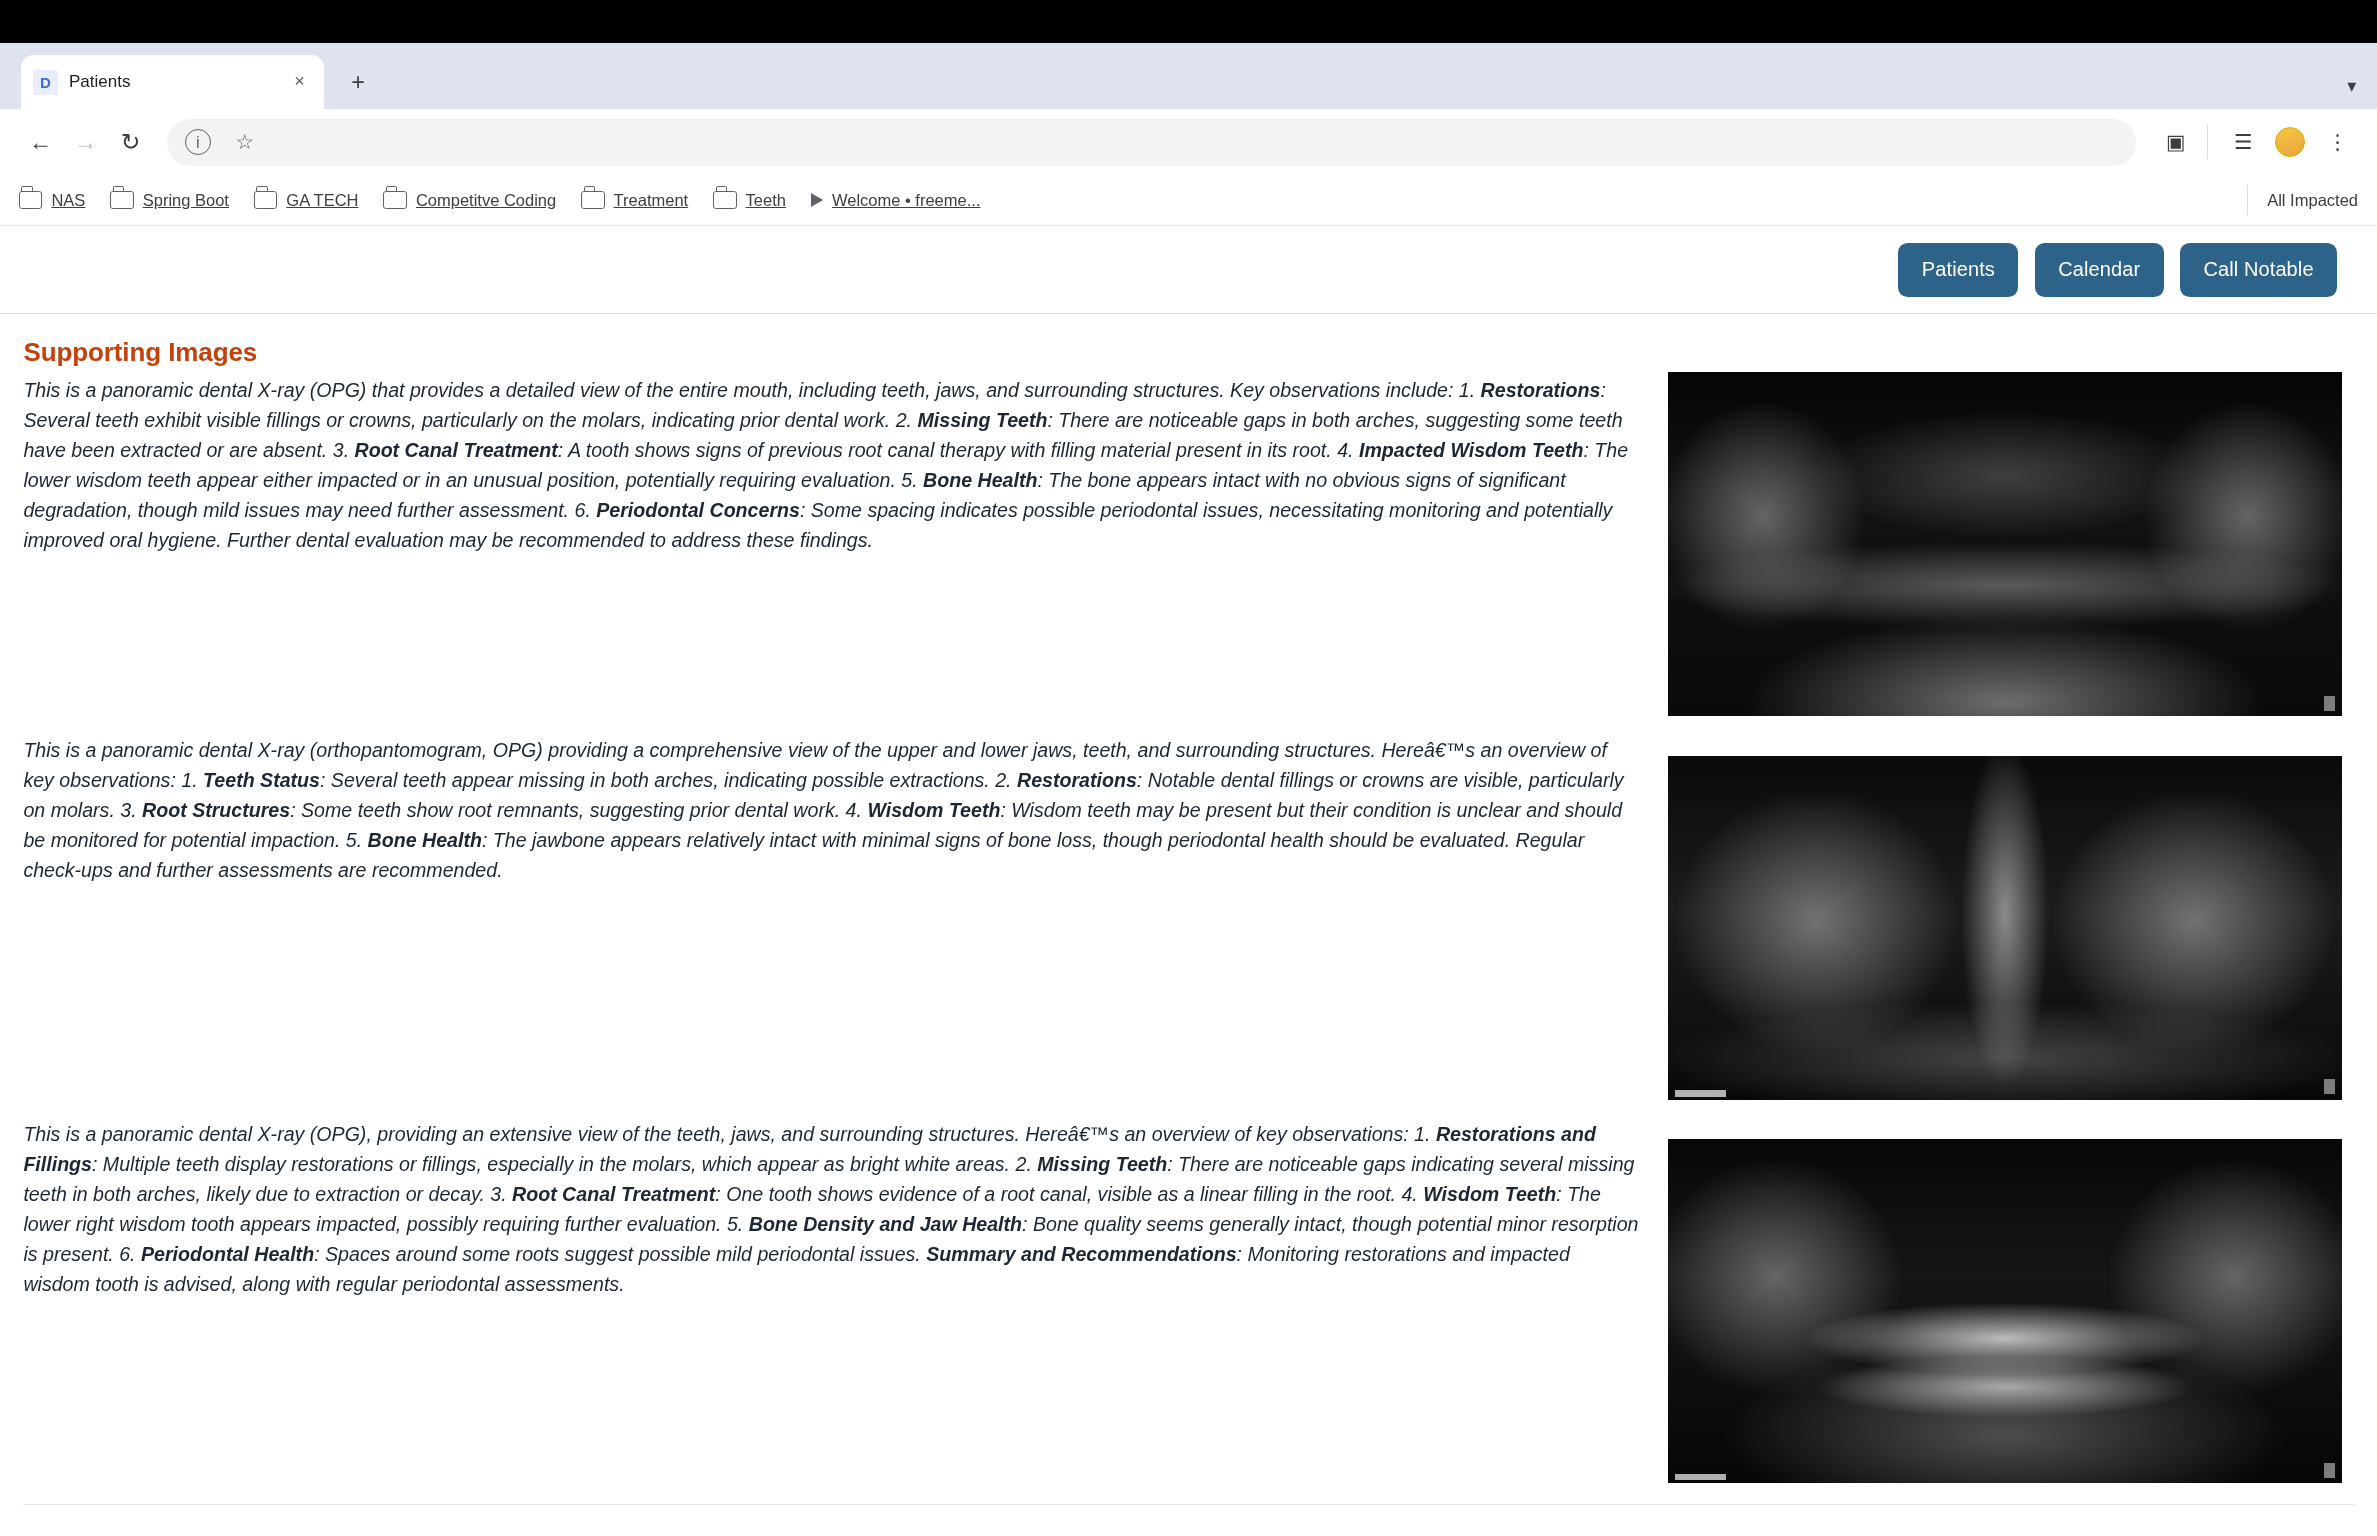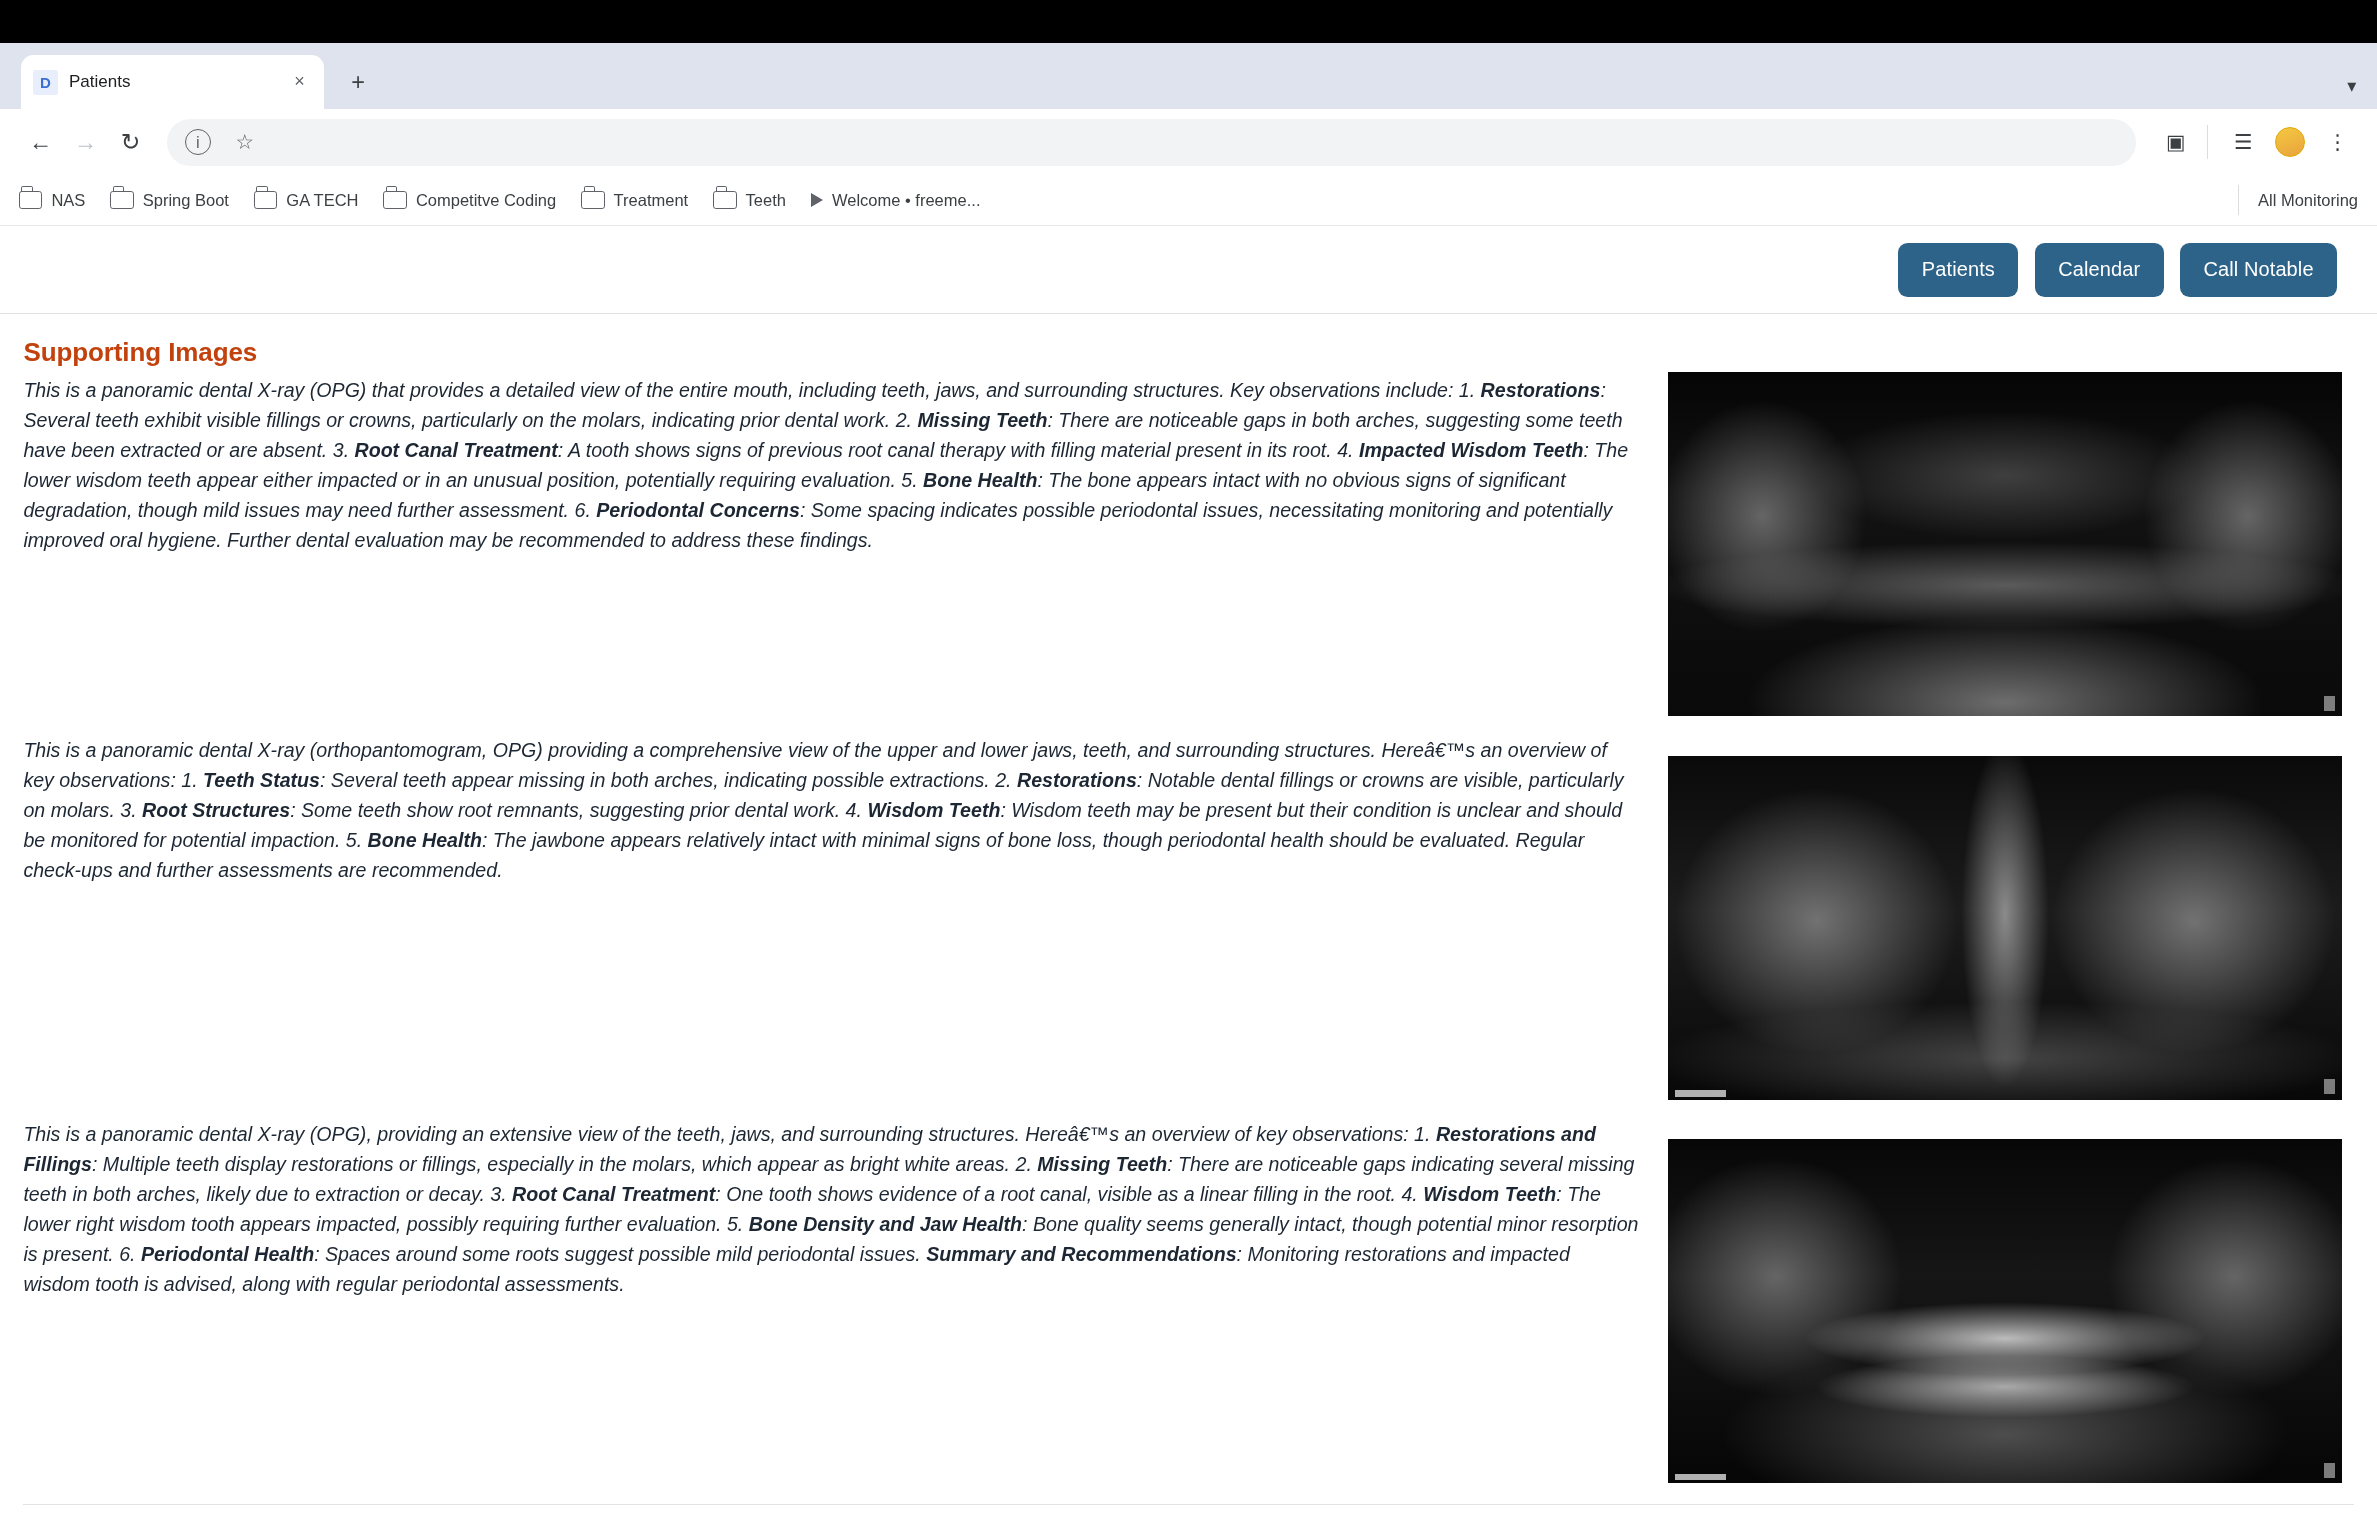--- a/index.html
+++ b/index.html
@@ -141,20 +141,21 @@
     align-items: center;
     padding: 0 19px;
     font-size: 16.5px;
     color: #3c4043;
     border-bottom: 0.7px solid #e4e6e9;
   }
   .bm {
     display: flex; align-items: center;
     margin-right: 25px;
     white-space: nowrap;
+    text-decoration: underline;
   }
   .bm .folder {
     width: 23.4px; height: 18.6px;
     border: 1.7px solid #5f6368;
     border-radius: 2.8px;
     margin-right: 9px;
     position: relative;
   }
   .bm .folder::before {
     content: "";
@@ -349,21 +350,21 @@
         <span class="folder"></span>
         <span>Teeth</span>
       </div>
       <div class="bm">
         <span class="playicon"></span>
         <span>Welcome • freeme...</span>
       </div>
       <div class="bm-right">
         <span class="bm-divider"></span>
         <span class="folder"></span>
-        <span>All Monitoring</span>
+        <span>All Impacted</span>
       </div>
     </div>
 
     <div class="page">
       <div class="page-header">
         <div class="pill">Patients</div>
         <div class="pill">Calendar</div>
         <div class="pill">Call Notable</div>
       </div>
 

